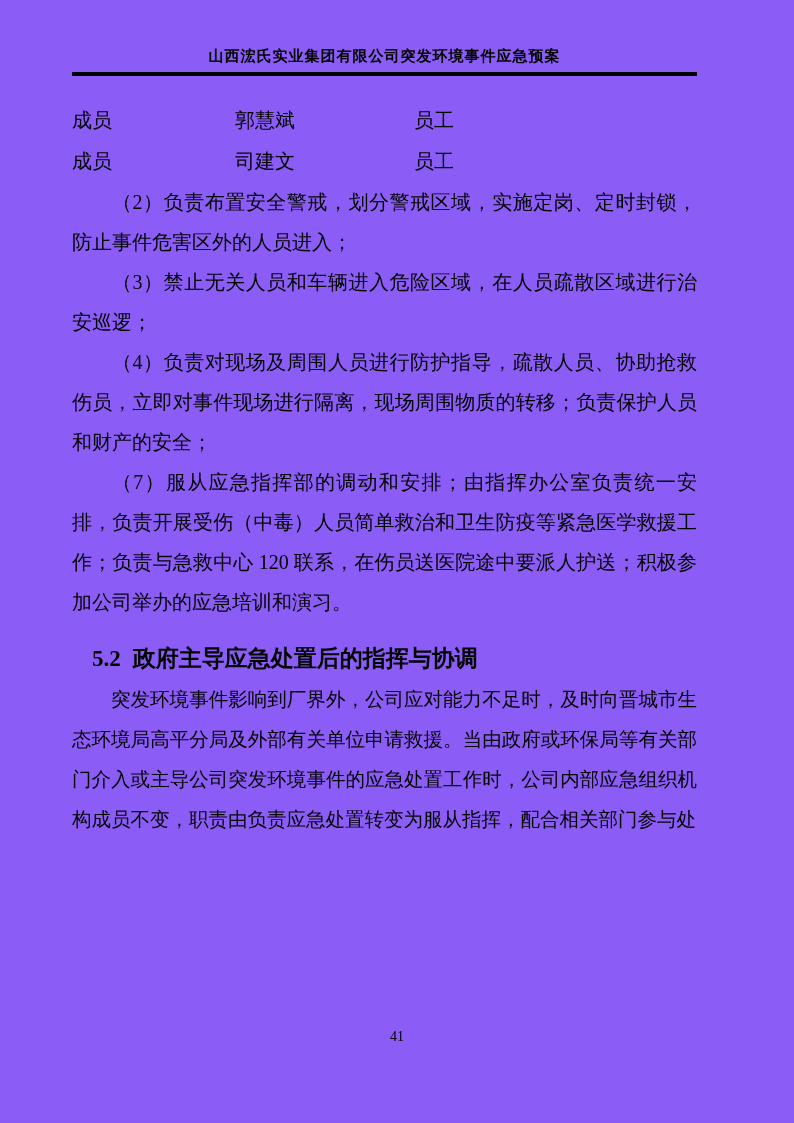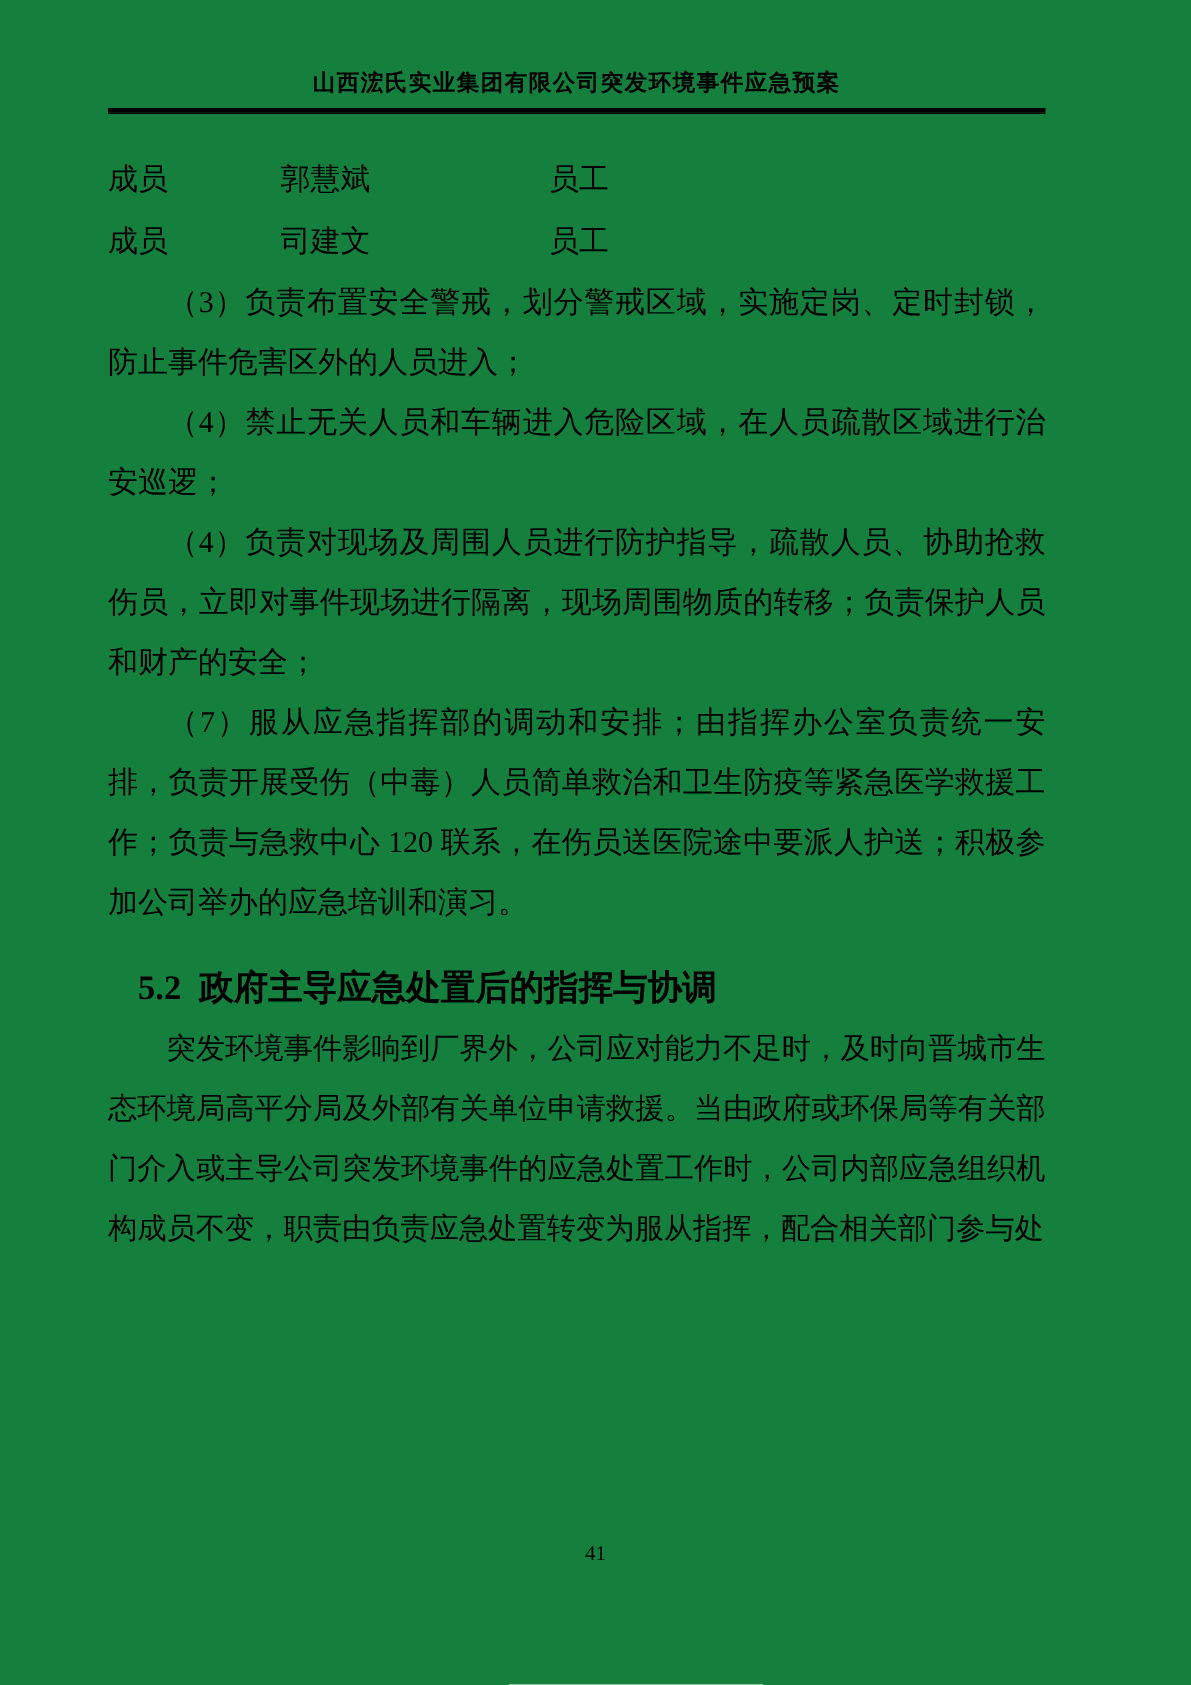--- a/index.html
+++ b/index.html
@@ -2,21 +2,21 @@
 <html><head>
 <meta charset="utf-8">
 <style>
   * { box-sizing: border-box; }
   html, body { margin: 0; padding: 0; background: #ffffff; }
   .page {
     position: relative;
     width: 794px;
     height: 1123px;
     margin: 0 auto;
-    background: #15803d;
+    background: #8b5cf6;
     overflow: hidden;
     color: #000000;
     font-family: "Liberation Serif", "DejaVu Serif", serif;
   }
   .content {
     position: absolute;
     left: 72px;
     top: 45px;
     width: 625px;
   }
@@ -34,21 +34,21 @@
     border-bottom: 1px solid #000000;
   }
   .members { margin-top: 24px; }
   .member-row {
     display: flex;
     font-size: 20px;
     line-height: 41px;
     white-space: nowrap;
   }
   .m-role  { width: 115px; }
-  .m-name  { width: 179px; }
+  .m-name  { width: 179px; margin-left: 48px; }
   .body-text p {
     margin: 0;
     font-size: 20px;
     line-height: 40px;
     text-align: justify;
     text-justify: inter-ideograph;
     text-indent: 2em;
   }
   .section-heading {
     margin: 16px 0 0 20px;
@@ -87,22 +87,22 @@
         <span class="m-pos">员工</span>
       </div>
       <div class="member-row">
         <span class="m-role">成员</span>
         <span class="m-name">司建文</span>
         <span class="m-pos">员工</span>
       </div>
     </div>
 
     <div class="body-text">
-      <p>（3）负责布置安全警戒，划分警戒区域，实施定岗、定时封锁，防止事件危害区外的人员进入；</p>
-      <p>（4）禁止无关人员和车辆进入危险区域，在人员疏散区域进行治安巡逻；</p>
+      <p>（2）负责布置安全警戒，划分警戒区域，实施定岗、定时封锁，防止事件危害区外的人员进入；</p>
+      <p>（3）禁止无关人员和车辆进入危险区域，在人员疏散区域进行治安巡逻；</p>
       <p>（4）负责对现场及周围人员进行防护指导，疏散人员、协助抢救伤员，立即对事件现场进行隔离，现场周围物质的转移；负责保护人员和财产的安全；</p>
       <p>（7）服从应急指挥部的调动和安排；由指挥办公室负责统一安排，负责开展受伤（中毒）人员简单救治和卫生防疫等紧急医学救援工作；负责与急救中心 120 联系，在伤员送医院途中要派人护送；积极参加公司举办的应急培训和演习。</p>
     </div>
 
     <h2 class="section-heading">
       <span class="heading-number">5.2</span><span>政府主导应急处置后的指挥与协调</span>
     </h2>
 
     <div class="body-text">
       <p class="closing-para">突发环境事件影响到厂界外，公司应对能力不足时，及时向晋城市生态环境局高平分局及外部有关单位申请救援。当由政府或环保局等有关部门介入或主导公司突发环境事件的应急处置工作时，公司内部应急组织机构成员不变，职责由负责应急处置转变为服从指挥，配合相关部门参与处</p>

